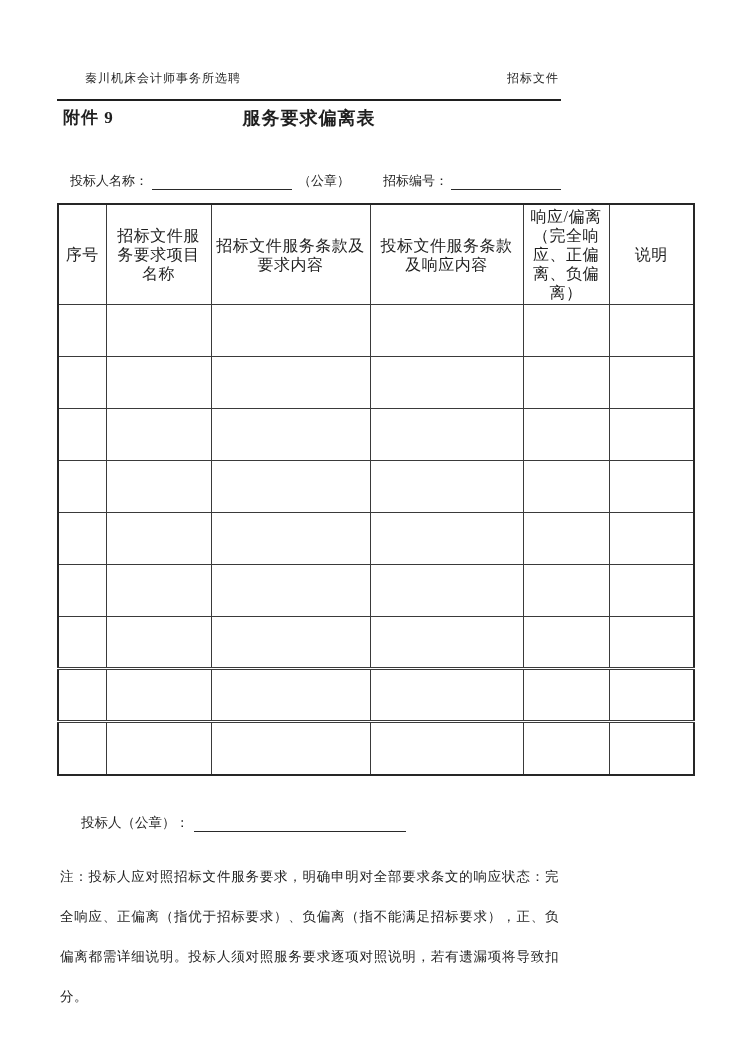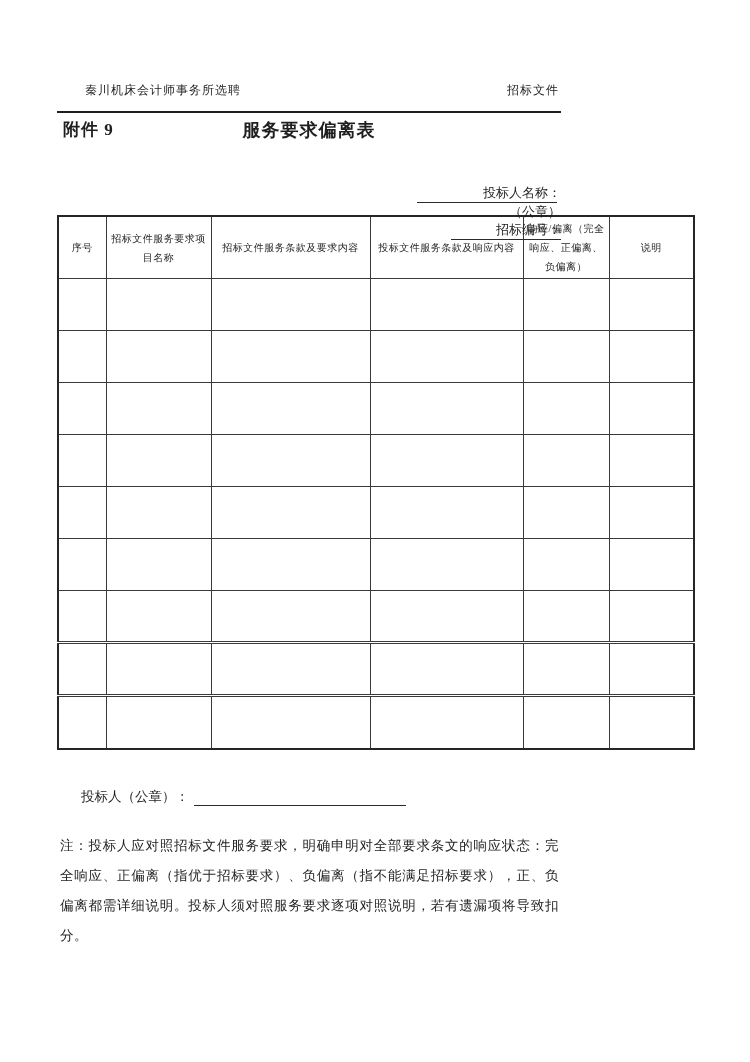--- a/index.html
+++ b/index.html
@@ -10,21 +10,21 @@
     height: 1062px;
     margin: 0 auto;
     background: #ffffff;
     font-family: "Liberation Serif", "DejaVu Serif", serif;
     color: #1f1f1f;
     overflow: hidden;
   }
   .content {
     position: absolute;
     left: 57px;
-    top: 16px;
+    top: 4px;
     width: 504px;
   }
   
   .page-header {
     display: flex;
     justify-content: space-between;
     align-items: flex-end;
     padding: 66px 2px 12px 28px;
     border-bottom: 2px solid #1f1f1f;
     font-size: 12px;
@@ -55,41 +55,40 @@
     letter-spacing: 1px;
   }
   
   .bidder-line {
     display: flex;
     align-items: flex-end;
     margin-top: 40px;
     padding-left: 13px;
     font-size: 13px;
     height: 18px;
-    flex-direction: column;
   }
   .blank {
     display: inline-block;
     border-bottom: 1px solid #2a2a2a;
     height: 14px;
   }
   .blank-name { width: 140px; margin: 0 4px; }
   .seal-label { margin-left: 2px; }
   .spacer { flex: 1; }
   .blank-bidno { width: 110px; margin-left: 3px; }
   
   table.deviation {
     width: 636px;
     margin-top: 13px;
     border-collapse: collapse;
     table-layout: fixed;
   }
   table.deviation td, table.deviation th {
     border: 1px solid #3a3a3a;
-    font-size: 10px;
+    font-size: 16px;
     font-weight: normal;
     text-align: center;
     vertical-align: middle;
     padding: 2px 3px;
     line-height: 19px;
     letter-spacing: 0.5px;
   }
   table.deviation { border: 2px solid #262626; }
   table.deviation thead tr { height: 55px; }
   table.deviation tbody tr { height: 52px; }
@@ -101,21 +100,21 @@
   .sign-block { margin-top: 37px; padding-left: 13px; font-size: 13.5px; }
   .sign-row { display: flex; align-items: flex-end; height: 19px; margin-bottom: 25px; margin-left: 11px; }
   .blank-sign1 { width: 212px; margin-left: 5px; }
   .blank-sign2 { width: 148px; margin-left: 5px; }
   .blank-sign3 { width: 152px; margin-left: 5px; }
   
   .note {
     margin-top: 16px;
     padding: 0 2px 0 3px;
     font-size: 13.5px;
-    line-height: 30px;
+    line-height: 40px;
     text-align: justify;
     letter-spacing: 0.6px;
   }
   
   .page-number {
     position: absolute;
     left: 0;
     width: 750px;
     top: 960px;
     text-align: center;

